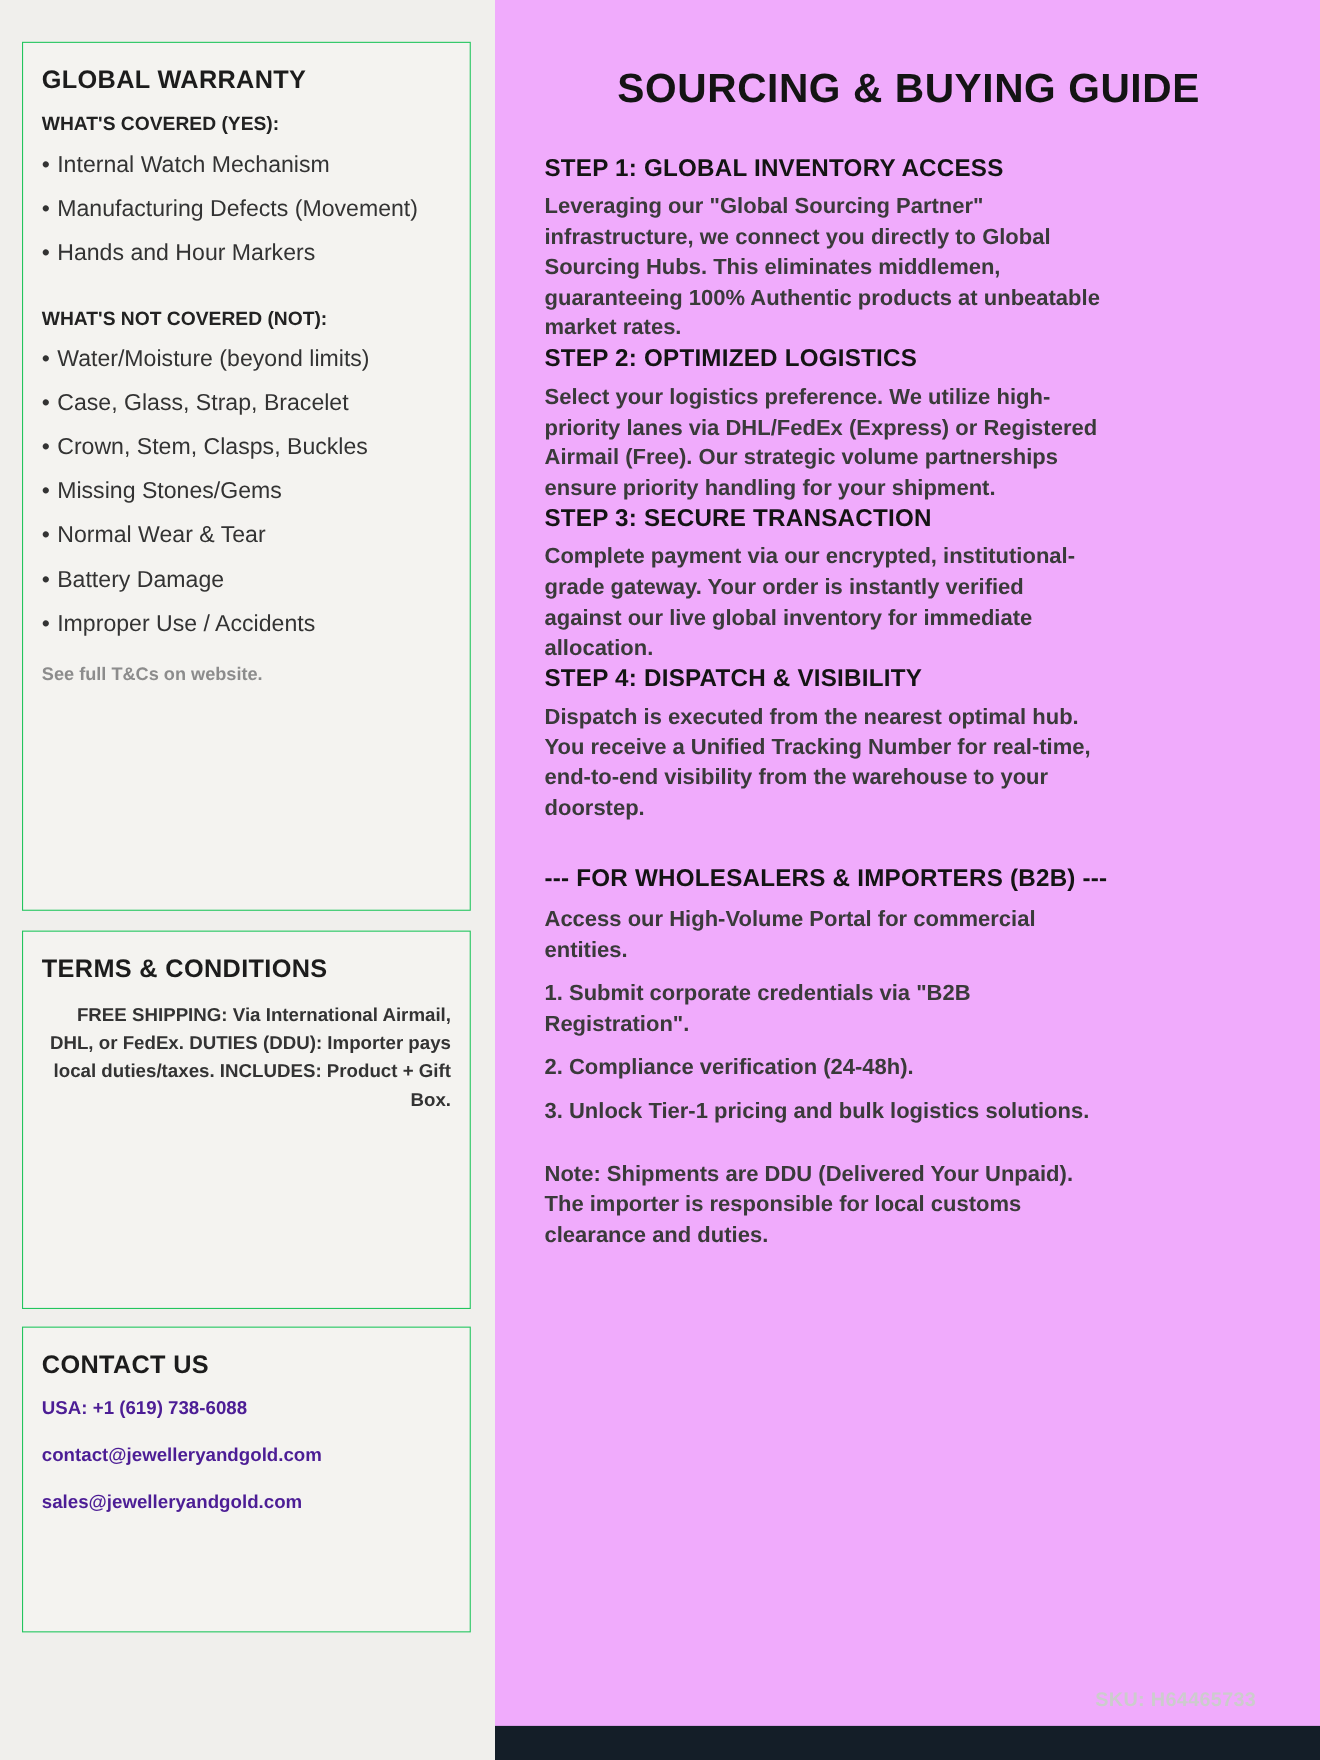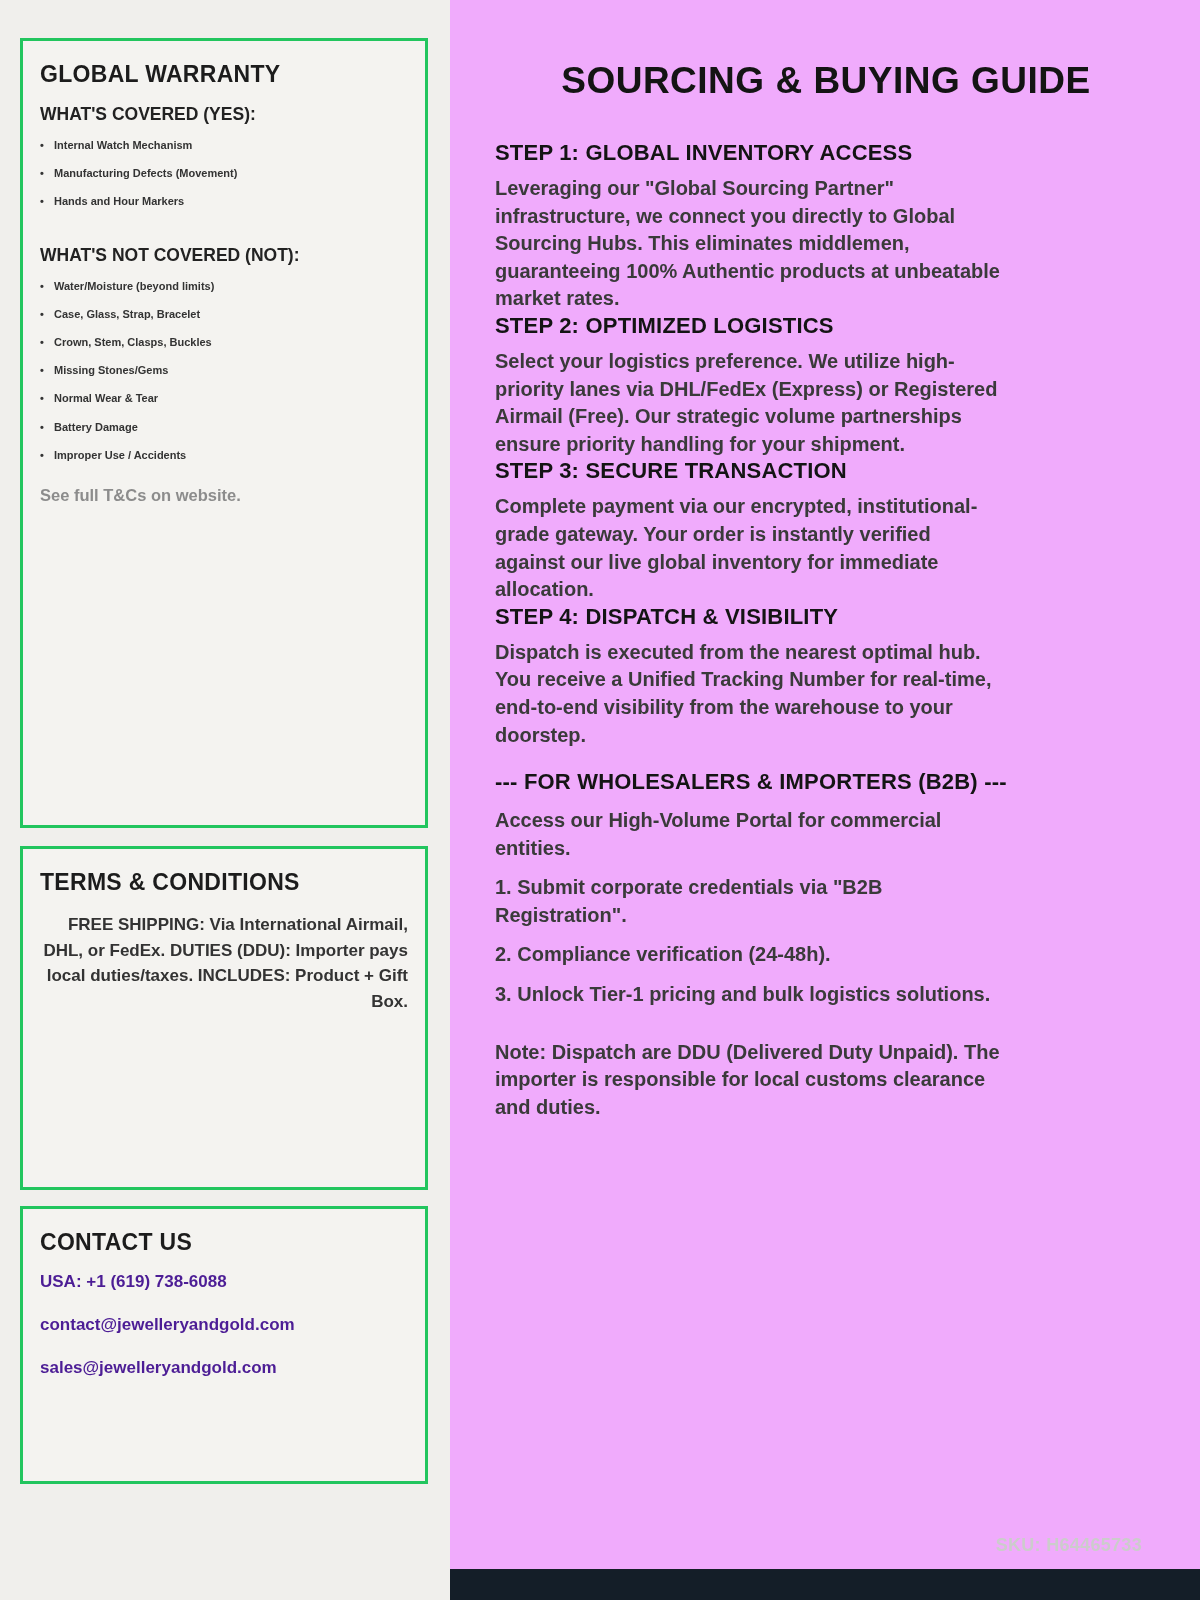--- a/index.html
+++ b/index.html
@@ -18,21 +18,21 @@
     position: absolute;
     left: 0; top: 0;
     width: 450px;
     height: 1600px;
     background: #f0efec;
   }
   .box {
     position: absolute;
     left: 20px;
     width: 408px;
-    border: 3px solid #22c55e;
+    border: 1px solid #22c55e;
     background: #f4f3f0;
     padding: 20px 17px;
   }
   .box--warranty { top: 38px;  height: 790px; }
   .box--terms    { top: 846px; height: 344px; }
   .box--contact  { top: 1206px; height: 278px; }
 
   .box-title {
     font-size: 23px;
     font-weight: 800;
@@ -43,22 +43,22 @@
   .sub-heading {
     font-size: 17.5px;
     font-weight: 800;
     color: #222222;
     margin-bottom: 14px;
   }
   .sub-heading--gap { margin-top: 36px; }
 
   ul.bullet-list { list-style: none; }
   ul.bullet-list li {
-    font-size: 11px;
-    font-weight: 700;
+    font-size: 21px;
+    font-weight: 400;
     color: #333333;
     margin-bottom: 15px;
     padding-left: 14px;
     position: relative;
     line-height: 1.2;
   }
   ul.bullet-list li::before {
     content: "\2022";
     position: absolute;
     left: 0;
@@ -119,21 +119,21 @@
     font-size: 20px;
     font-weight: 700;
     color: #3a3a3a;
     line-height: 1.38;
     max-width: 505px;
   }
   .b2b-heading {
     font-size: 22px;
     font-weight: 800;
     color: #141414;
-    margin-top: 20px;
+    margin-top: 36px;
     margin-bottom: 12px;
     letter-spacing: 0.2px;
   }
   .b2b-item {
     font-size: 20px;
     font-weight: 700;
     color: #3a3a3a;
     line-height: 1.38;
     max-width: 505px;
     margin-top: 12px;
@@ -232,18 +232,18 @@
     <h2 class="step-heading">STEP 4: DISPATCH &amp; VISIBILITY</h2>
     <p class="step-body">Dispatch is executed from the nearest optimal hub. You receive a Unified Tracking Number for real-time, end-to-end visibility from the warehouse to your doorstep.</p>
   </section>
 
   <section>
     <h2 class="b2b-heading">--- FOR WHOLESALERS &amp; IMPORTERS (B2B) ---</h2>
     <p class="step-body">Access our High-Volume Portal for commercial entities.</p>
     <p class="b2b-item">1. Submit corporate credentials via "B2B Registration".</p>
     <p class="b2b-item">2. Compliance verification (24-48h).</p>
     <p class="b2b-item">3. Unlock Tier-1 pricing and bulk logistics solutions.</p>
-    <p class="b2b-note">Note: Dispatch are DDU (Delivered Duty Unpaid). The importer is responsible for local customs clearance and duties.</p>
+    <p class="b2b-note">Note: Shipments are DDU (Delivered Your Unpaid). The importer is responsible for local customs clearance and duties.</p>
   </section>
 </main>
 
 <div class="sku">SKU: H64465733</div>
 <div class="footer-bar"></div>
 
 </body></html>

